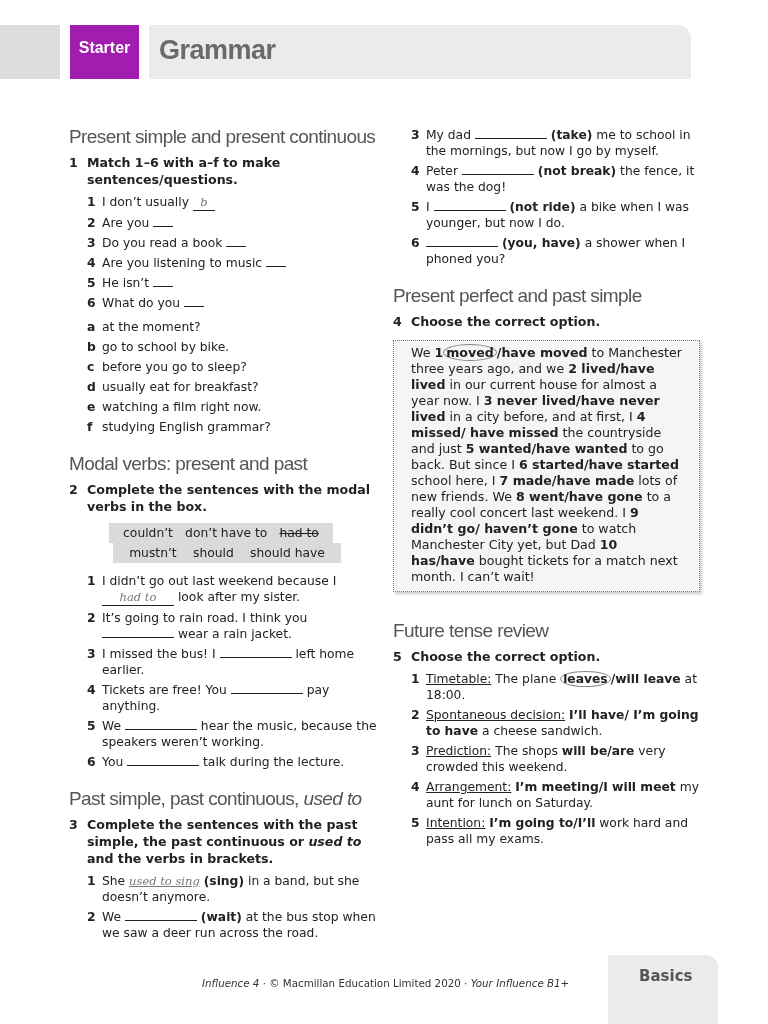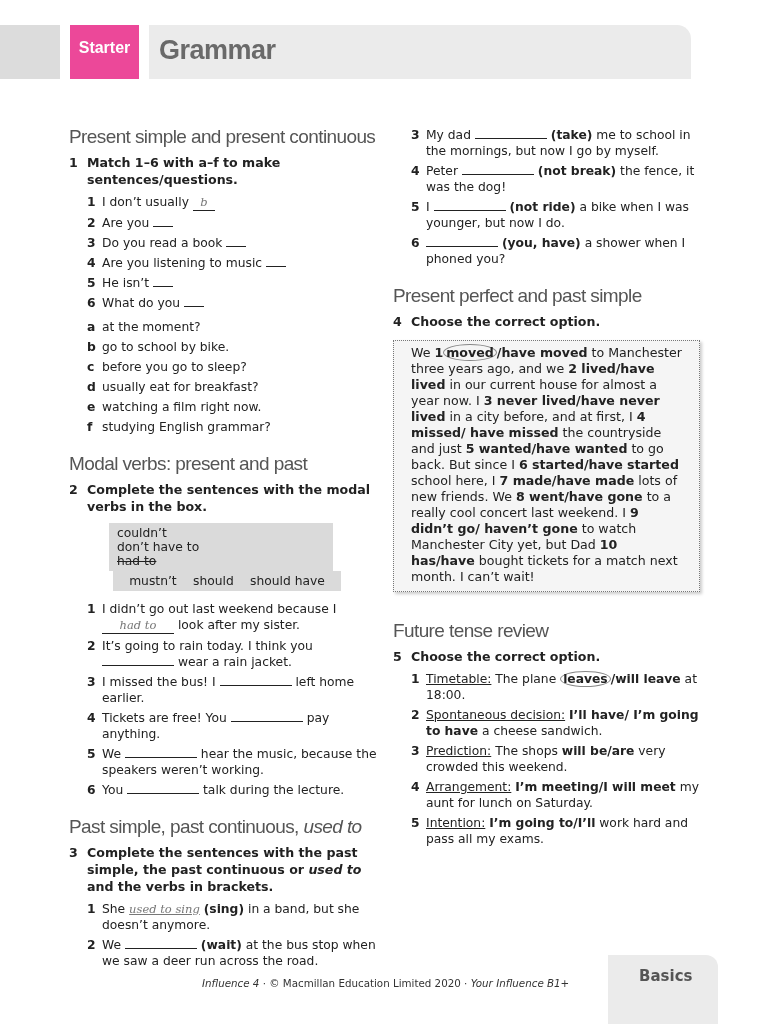--- a/index.html
+++ b/index.html
@@ -1,21 +1,21 @@
 <!DOCTYPE html>
 <html><head>
 <meta charset="utf-8">
 <style>
   * { box-sizing: border-box; margin: 0; padding: 0; }
   html, body { width: 768px; height: 1024px; background: #ffffff; overflow: hidden; }
   body { position: relative; font-family: "DejaVu Sans", sans-serif; color: #222; }
 
   
   .hdr-left { position: absolute; left: 0; top: 25px; width: 60px; height: 54px; background: #dcdcdc; }
-  .hdr-starter { position: absolute; left: 70px; top: 25px; width: 69px; height: 54px; background: #ec4899; color: #fff;
+  .hdr-starter { position: absolute; left: 70px; top: 25px; width: 69px; height: 54px; background: #a21caf; color: #fff;
     font-family: "Liberation Sans", sans-serif; font-weight: bold; font-size: 16px; padding-top: 14px; text-align: center; }
   .hdr-title-bar { position: absolute; left: 149px; top: 25px; width: 542px; height: 54px; background: #ebebeb; border-top-right-radius: 14px; }
   .hdr-title { position: absolute; left: 10px; top: 10px; font-family: "Liberation Sans", sans-serif; font-weight: bold; font-size: 27px; color: #6a6a6a; letter-spacing: -0.5px; }
 
   .col { position: absolute; top: 126px; }
   .col-left { left: 69px; width: 310px; }
   .col-right { left: 393px; width: 310px; top: 127px; }
 
   .sec-title { font-family: "Liberation Sans", sans-serif; font-size: 19px; color: #555; letter-spacing: -0.6px; margin-bottom: 6px; white-space: nowrap; }
   .sec-title i { font-style: italic; }
@@ -32,21 +32,21 @@
   .short-blank { display: inline-block; width: 20px; border-bottom: 1px solid #222; height: 11px; vertical-align: baseline; }
   .blank { display: inline-block; width: 72px; border-bottom: 1px solid #222; height: 11px; vertical-align: baseline; }
   .hand { font-family: "DejaVu Serif", serif; font-style: italic; color: #777; font-size: 11.5px; display: inline-block; border-bottom: 1px solid #222; text-align: center; }
   .hand.b { width: 22px; }
   .hand.ht { width: 72px; }
   .hand.uts { border-bottom: none; text-decoration: underline; }
   .u { text-decoration: underline; }
 
   .modal-box { margin: 8px 0 10px 40px; width: 236px; }
   .modal-row1, .modal-row2 { background: #dadada; font-size: 12.3px; display: flex; justify-content: space-around; padding: 3px 8px; }
-  .modal-row1 { margin-right: 12px; flex-direction: column; }
+  .modal-row1 { margin-right: 12px; }
   .modal-row2 { margin-left: 4px; margin-right: 4px; }
   .strike { text-decoration: line-through; }
 
   .dotted-box { border: 1px dotted #777; background: #f5f5f5; padding: 4px 16px 6px 17px; margin: 10px 0 28px 0; width: 307px;
     font-size: 12.6px; line-height: 16px; box-shadow: 2px 2px 3px #ccc; }
   .dotted-box b { font-weight: bold; }
   .circled { border: 1px solid #888; border-radius: 50%; padding: 0 2px; }
   .spacer-m { height: 14px; }
 
   .footer { position: absolute; left: 202px; top: 977px; font-size: 10.3px; color: #333; }
@@ -144,21 +144,21 @@
         <span>should have</span>
       </div>
     </div>
     <div class="items">
       <div class="item">
           <span class="n">1</span>
           <span class="t"><span>I didn’t go out last weekend because I</span> <span class="hand ht">had to</span> <span>look after my sister.</span></span>
         </div>
       <div class="item">
           <span class="n">2</span>
-          <span class="t"><span>It’s going to rain today. I think you</span> <span class="blank"></span> <span>wear a rain jacket.</span></span>
+          <span class="t"><span>It’s going to rain road. I think you</span> <span class="blank"></span> <span>wear a rain jacket.</span></span>
         </div>
       <div class="item">
           <span class="n">3</span>
           <span class="t"><span>I missed the bus! I</span> <span class="blank"></span> <span>left home earlier.</span></span>
         </div>
       <div class="item">
           <span class="n">4</span>
           <span class="t"><span>Tickets are free! You</span> <span class="blank"></span> <span>pay anything.</span></span>
         </div>
       <div class="item">

